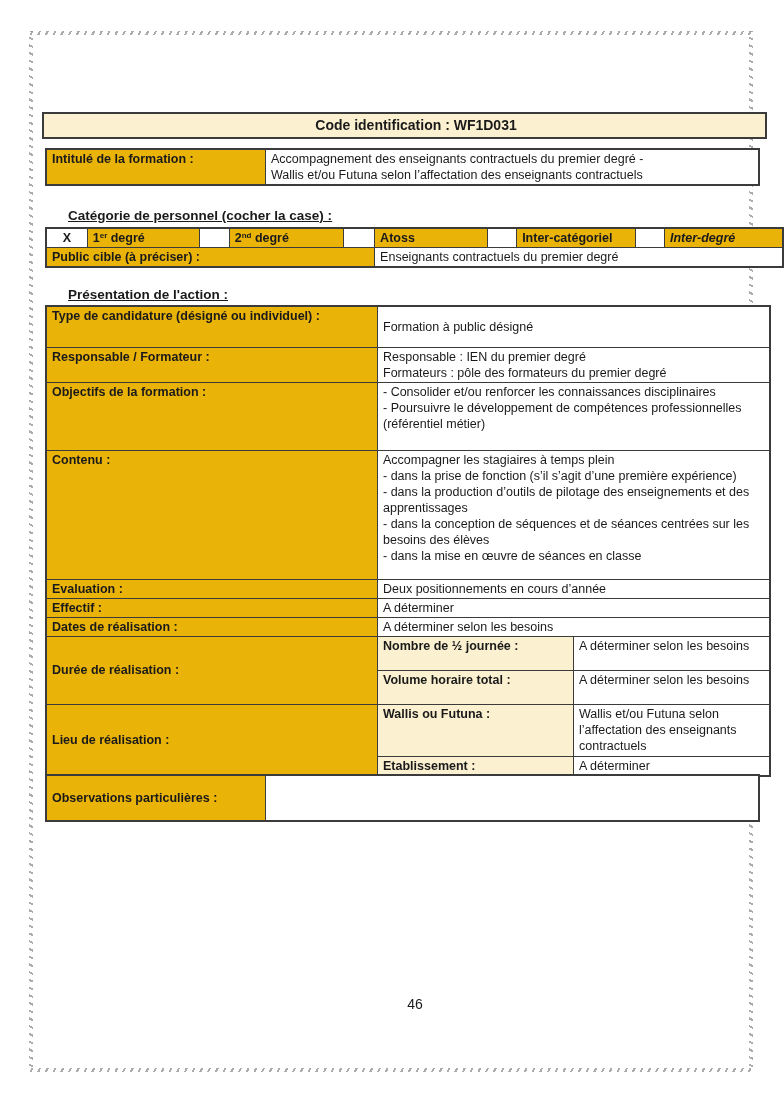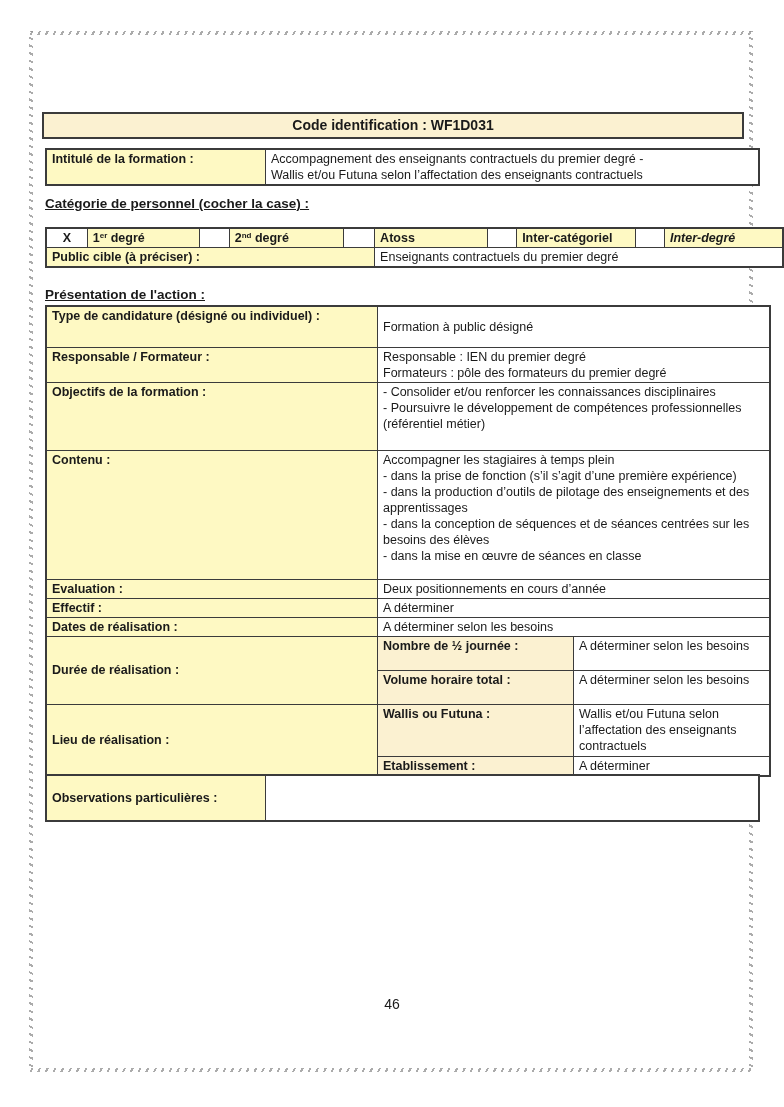--- a/index.html
+++ b/index.html
@@ -7,40 +7,40 @@
         font-family:"Liberation Sans","DejaVu Sans",sans-serif;color:#1a1a1a;}
   
   .stitch{position:absolute;opacity:.75;}
   .stitch.h{height:4px;background:repeating-linear-gradient(115deg,transparent 0 2px,#8f8f8f 2px 4px,transparent 4px 7px);}
   .stitch.v{width:4px;background:repeating-linear-gradient(25deg,transparent 0 2px,#8f8f8f 2px 4px,transparent 4px 7px);}
   .stitch.top{left:29px;top:31px;width:723px;}
   .stitch.bottom{left:29px;top:1068px;width:723px;}
   .stitch.left{left:29px;top:31px;height:1037px;}
   .stitch.right{left:749px;top:31px;height:1037px;}
 
-  .abs{position:absolute;}
+  .abs{position:absolute;padding-left:23px;}
 
   .code-bar{left:42px;top:112px;width:698px;height:23px;border:2px solid #3b3b3b;
             background:#fbf1d1;text-align:center;font-weight:bold;font-size:14px;line-height:23px;}
 
   table{border-collapse:collapse;table-layout:fixed;}
   td{border:1.5px solid #3b3b3b;padding:1px 5px;font-size:12.5px;line-height:16px;
      vertical-align:top;overflow:hidden;}
   table.frame{border:2px solid #3b3b3b;}
-  td.lbl{background:#fef9c3;font-weight:bold;}
+  td.lbl{background:#eab308;font-weight:bold;}
   td.sublbl{background:#fbf1d1;font-weight:bold;}
   td.val{background:#ffffff;white-space:pre-line;}
   td.mid{vertical-align:middle;}
   td.ckd{background:#ffffff;font-weight:bold;text-align:center;}
 
   .heading{font-size:13.5px;font-weight:bold;text-decoration:underline;}
   sup{font-size:8px;line-height:0;vertical-align:4px;}
 
   .intitule-tbl{left:45px;top:148px;}
-  .cat-heading{left:45px;top:196px;}
+  .cat-heading{left:45px;top:208px;}
   .cat-tbl{left:45px;top:227px;}
   .pres-heading{left:45px;top:287px;}
   .pres-tbl{left:45px;top:305px;}
   .obs-tbl{left:45px;top:774px;}
   .page-number{left:0;top:996px;width:784px;text-align:center;font-size:14px;}
 </style>
 </head>
 <body>
 
 <div class="page">

